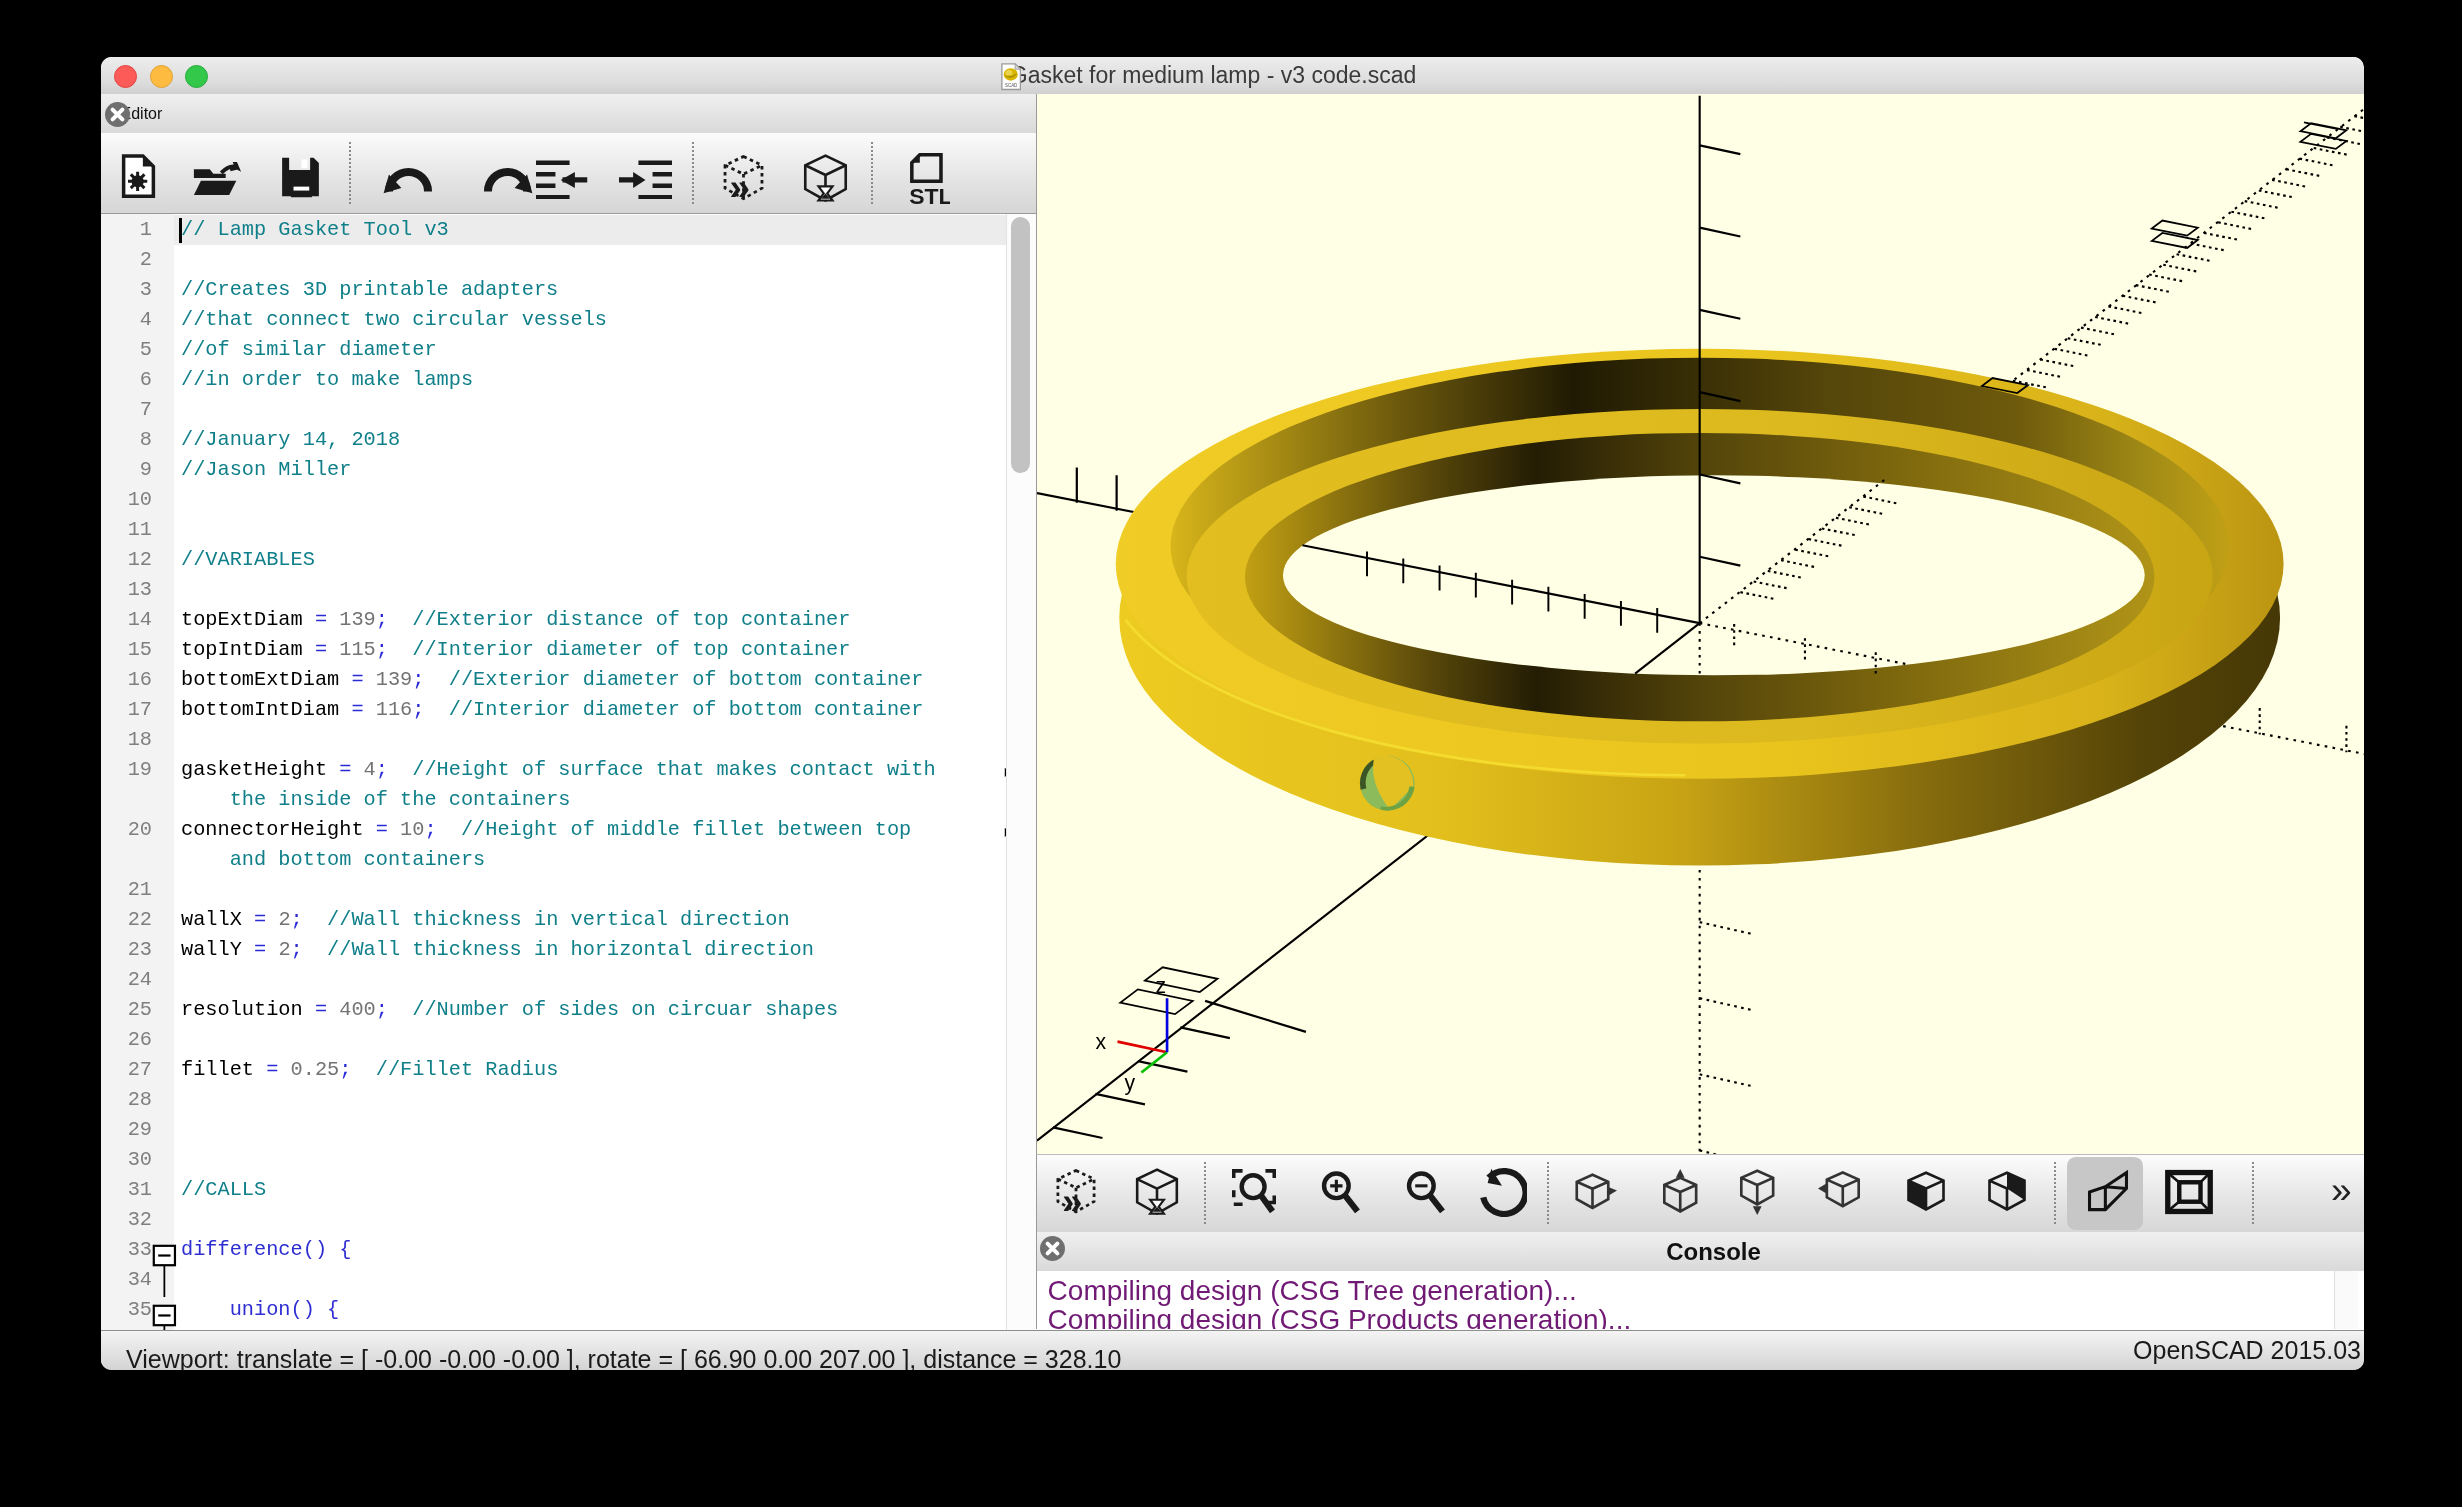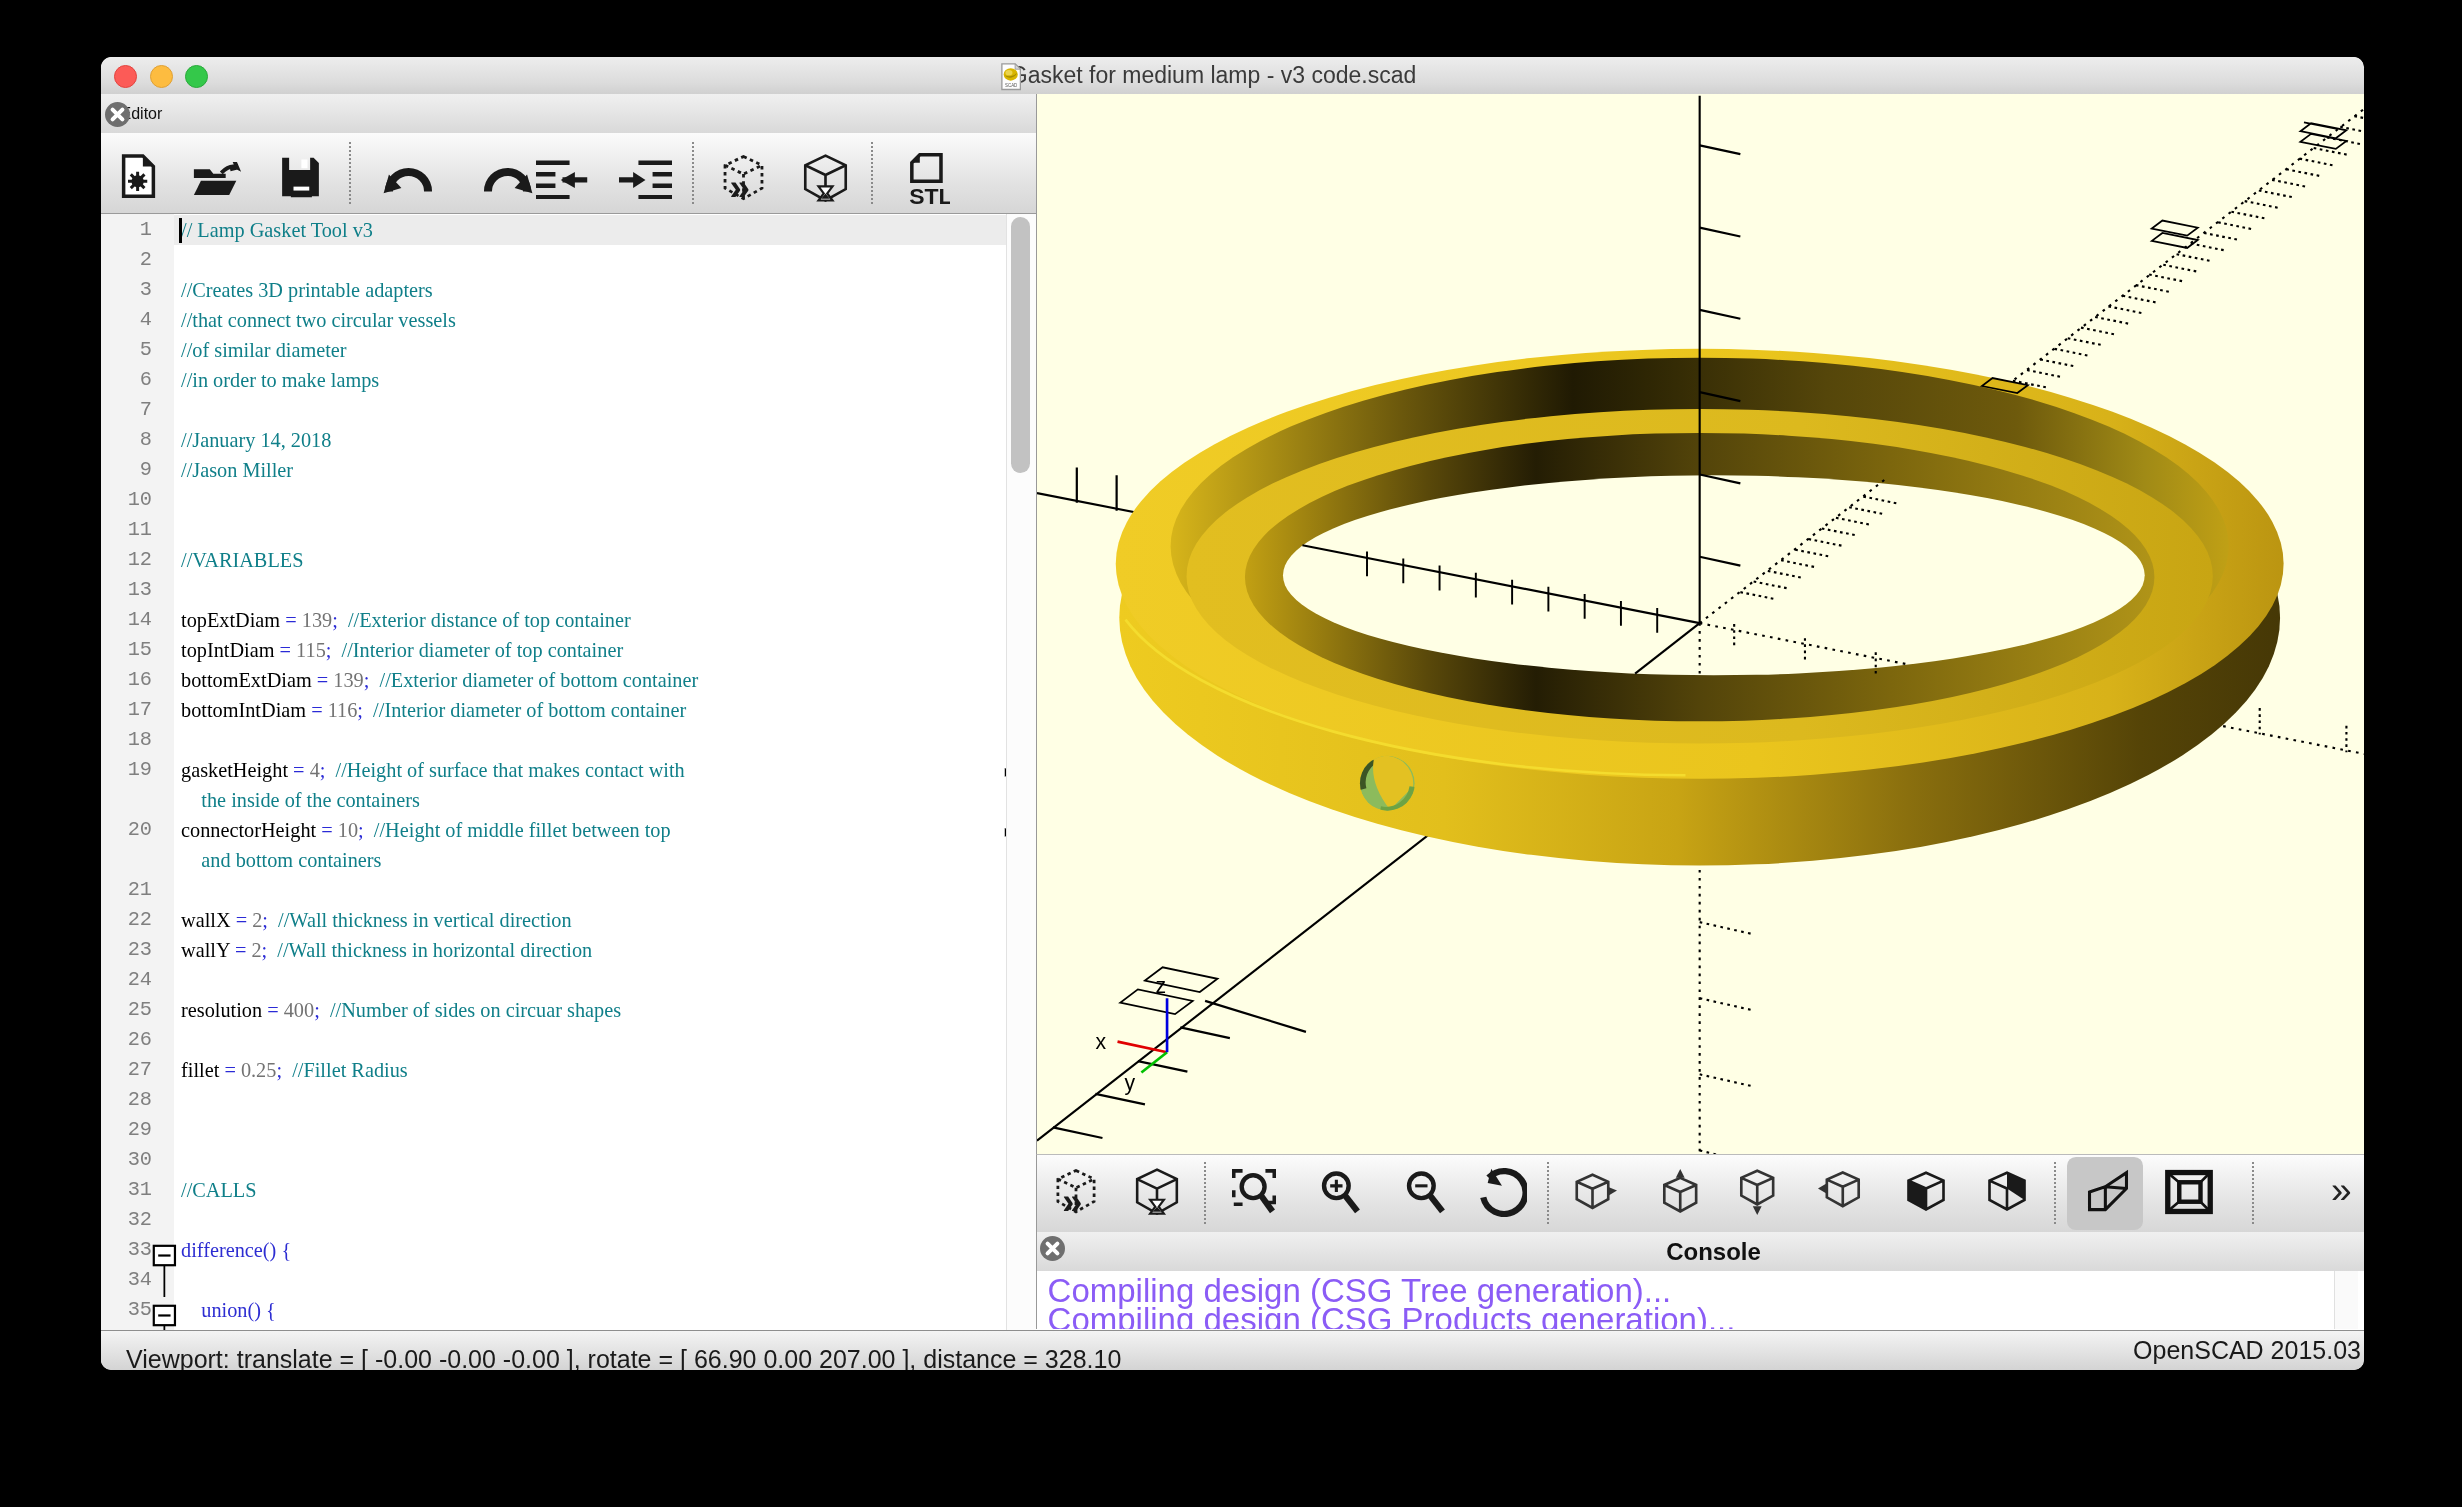--- a/index.html
+++ b/index.html
@@ -25,37 +25,37 @@
   #edtoolbar{left:0;top:76px;width:935px;height:80px;
     background:linear-gradient(#fbfbfb,#e3e3e3 60%,#d6d6d6);
     border-bottom:0.9px solid #9a9a9a;}
   .vsep{position:absolute;top:8.8px;height:62px;width:0;border-left:2.7px dotted #8a8a8a;}
   
   #codearea{left:0;top:157px;width:935px;height:1116px;background:#fff;overflow:hidden;}
   #gutter{position:absolute;left:0;top:0;width:73px;height:1116px;background:#f3f3f3;}
   #curline{position:absolute;left:73px;top:0.9px;width:861px;height:30px;background:#ececec;}
   pre{margin:0;font-family:"Liberation Mono", monospace;font-size:20.3px;line-height:30px;}
   #lnums{position:absolute;left:0;top:0.9px;width:51px;text-align:right;color:#7f7f7f;}
-  #code{position:absolute;left:80px;top:0.9px;color:#000;font-family:Liberation Serif, serif;}
+  #code{position:absolute;left:80px;top:0.9px;color:#000;}
   .c{color:#0f7f89;}   
   .n{color:#737373;}   
   .o{color:#2a2ad6;}   
   .k{color:#2d2dd2;}   
   #vscroll{position:absolute;left:905px;top:0;width:30px;height:1116px;background:#fcfcfc;border-left:0.9px solid #e2e2e2;}
   #vthumb{position:absolute;left:3.5px;top:2.7px;width:19.5px;height:256px;border-radius:9.7px;background:#c2c2c2;}
   
   #viewport{left:935px;top:37px;width:1328px;height:1060px;background:#ffffe5;border-left:0.9px solid #999;}
   #vtoolbar{left:935px;top:1097px;width:1328px;height:77px;
     background:linear-gradient(#fcfcfc,#e4e4e4 60%,#d7d7d7);
     border-left:0.9px solid #999;border-top:0.9px solid #bbb;border-bottom:0.9px solid #9a9a9a;}
   #conshead{left:935px;top:1175px;width:1328px;height:39px;
     background:linear-gradient(#f0f0f0,#d9d9d9);border-left:0.9px solid #999;border-bottom:0.9px solid #bdbdbd;}
   #conshead .lbl{position:absolute;width:100%;text-align:center;text-indent:25px;font-size:24px;color:#111;line-height:39px;font-weight:bold;}
   #consbody{left:935px;top:1214px;width:1328px;height:58px;background:#fff;border-left:0.9px solid #999;overflow:hidden;}
-  #consbody .txt{position:absolute;left:10.6px;top:5.3px;font-size:33px;color:#8b5cf6;line-height:29px;white-space:pre;}
+  #consbody .txt{position:absolute;left:10.6px;top:5.3px;font-size:28px;color:#701a75;line-height:29px;white-space:pre;}
   #consscroll{position:absolute;right:7px;top:0;width:23px;height:58px;background:#fafafa;border-left:0.9px solid #e0e0e0;}
   
   #statusbar{left:0;top:1273px;width:2263px;height:41px;
     background:linear-gradient(#f4f4f4,#d2d2d2);
     border-top:0.9px solid #8e8e8e;border-radius:0 0 10.6px 10.6px;}
   #statusbar .l{position:absolute;left:25px;top:0;line-height:39px;font-size:25px;color:#1a1a1a;margin-top:9px;}
   #statusbar .r{position:absolute;right:3px;top:0;line-height:39px;font-size:25px;color:#1a1a1a;}
 </style>
 </head>
 <body>

